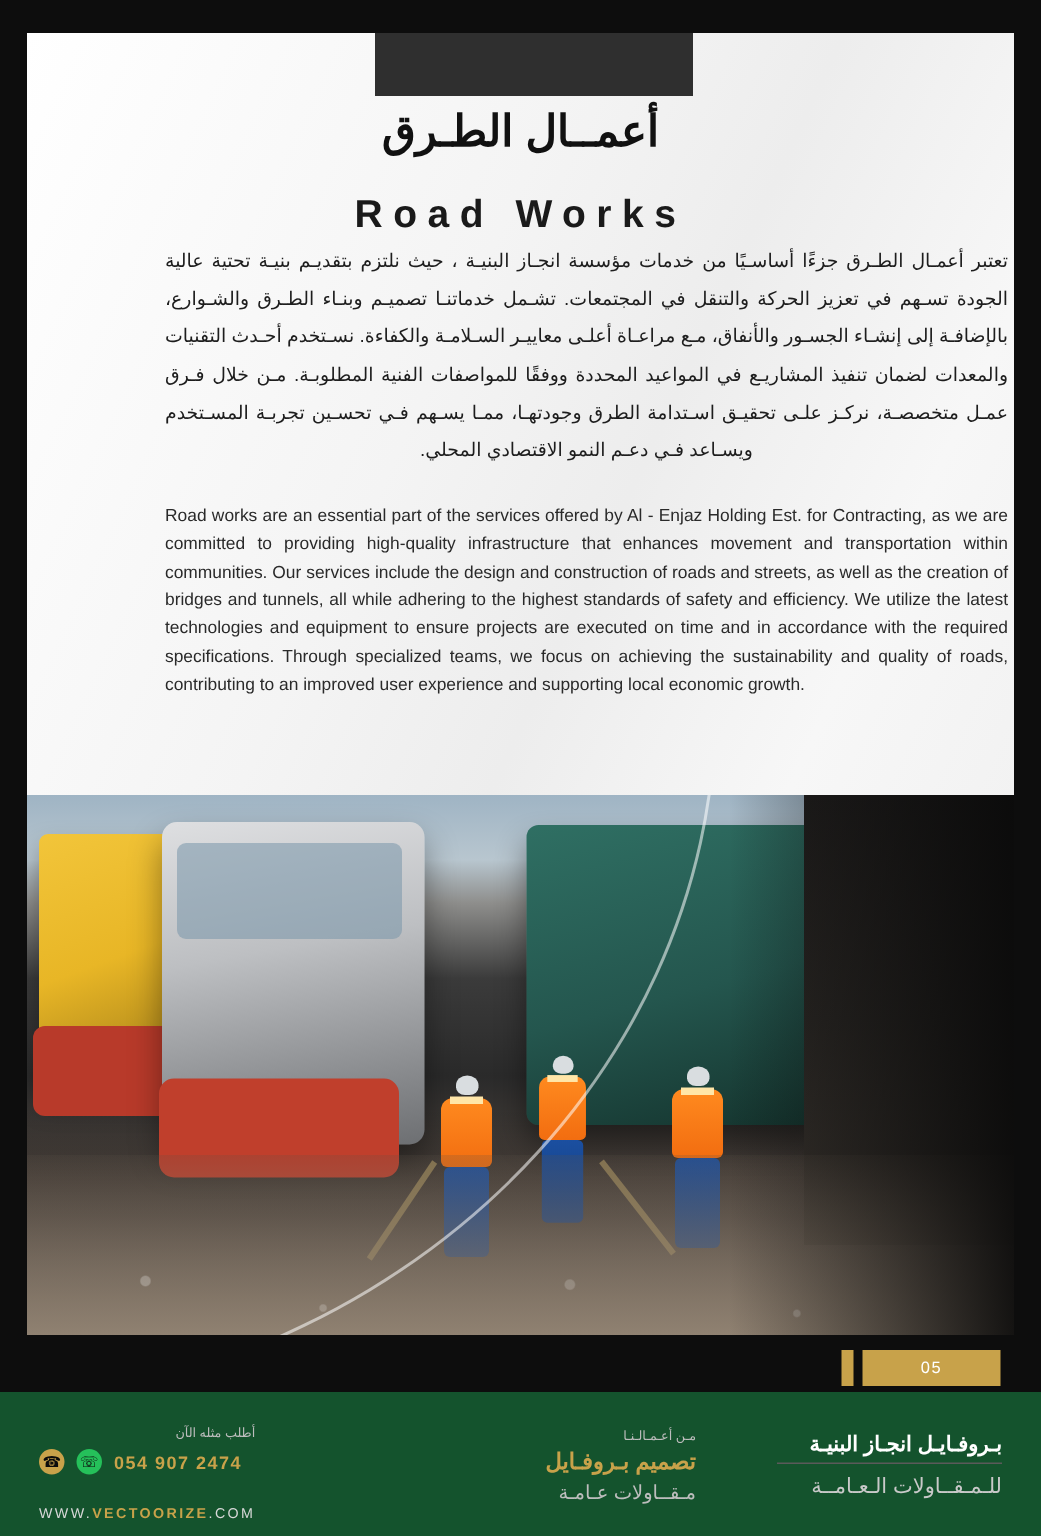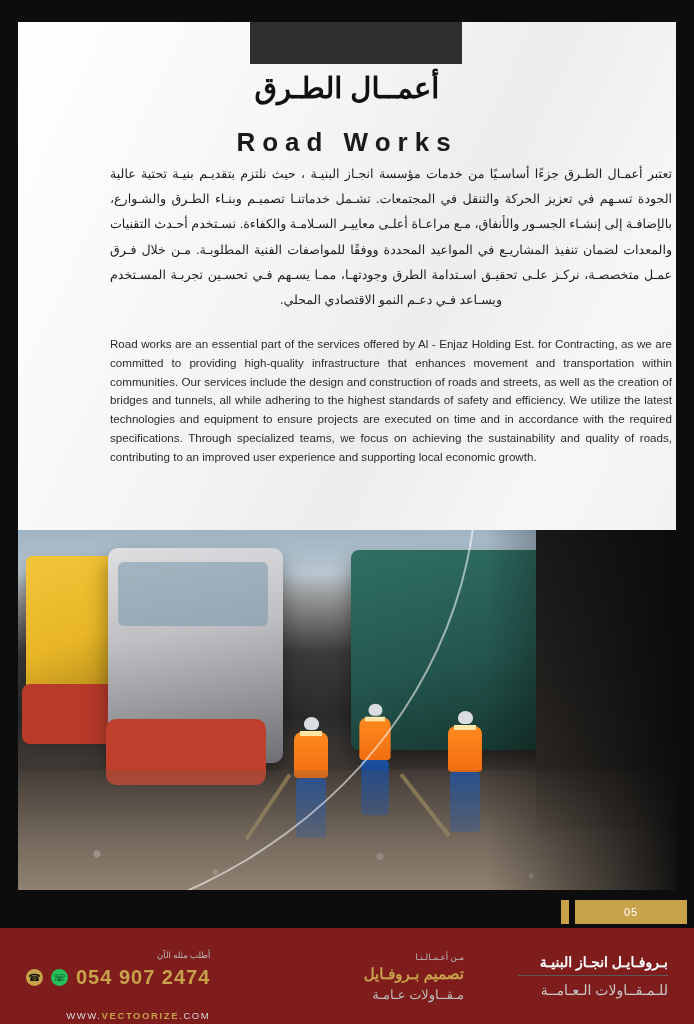--- a/index.html
+++ b/index.html
@@ -174,54 +174,54 @@
   .photo-dark-right {
     position: absolute; right: 0; top: 0; width: 190px; height: 100%;
     background: linear-gradient(270deg, rgba(10,10,10,.92), rgba(10,10,10,0));
     z-index: 5;
   }
 
   
   .pagebar {
     position: absolute;
     left: 575px; top: 900px;
-    width: 112px; height: 24px;
+    width: 92px; height: 24px;
     background: #c8a24a;
     z-index: 7;
     display: flex; align-items: center; justify-content: center;
   }
   .pagebar .num { color: #fff; font-size: 11px; letter-spacing: 1px; }
   .pagebar:before {
     content:""; position:absolute; left:-14px; top:0; width:8px; height:24px; background:#c8a24a;
   }
 
   
   .footer {
     position: absolute;
     left: 0; bottom: 0; width: 100%; height: 96px;
-    background: #7f1d1d;
+    background: #14532d;
     color: #fff;
     z-index: 8;
   }
   .footer-inner { position: relative; height: 100%; padding: 0 26px; }
 
   .f-right { position: absolute; right: 26px; top: 26px; text-align: right; direction: rtl; }
   .f-right .l1 { font-size: 14px; font-weight: 700; letter-spacing: 2px; color:#fff; }
   .f-right .l2 { font-size: 14px; letter-spacing: 3px; color: #c9c9c9; margin-top: 6px; }
   .f-right .rule { width: 150px; height: 1px; background: #5a5a5a; margin: 5px 0 5px auto; }
 
   .f-mid { position: absolute; right: 230px; top: 24px; text-align: right; direction: rtl; }
   .f-mid .l0 { font-size: 8.5px; color: #bdbdbd; letter-spacing: 1px; }
   .f-mid .l1 { font-size: 15px; font-weight: 700; color: #c8a24a; letter-spacing: 2px; margin-top: 3px; }
   .f-mid .l2 { font-size: 13px; color: #bdbdbd; letter-spacing: 2px; margin-top: 4px; }
 
   .f-left { position: absolute; left: 26px; top: 22px; text-align: right; direction: rtl; }
   .f-left .l0 { font-size: 8.5px; color: #bdbdbd; letter-spacing: .5px; }
   .f-left .phone-row { display: flex; align-items: center; gap: 8px; margin-top: 6px; direction: ltr; }
-  .f-left .phone { font-size: 20px; font-weight: 700; color: #c8a24a; letter-spacing: 1px; }
+  .f-left .phone { font-size: 12px; font-weight: 700; color: #c8a24a; letter-spacing: 1px; }
   .f-left .site { font-size: 9.5px; color: #d8d8d8; letter-spacing: 1.6px; margin-top: 21px; direction: ltr; }
   .f-left .site b { color: #c8a24a; font-weight: 700; }
   .ic {
     width: 17px; height: 17px; border-radius: 50%;
     display: inline-flex; align-items: center; justify-content: center;
     font-size: 10px; color: #0b0b0b;
   }
   .ic.phone-ic { background: #c8a24a; }
   .ic.wa-ic { background: #25c05a; }
 </style>

